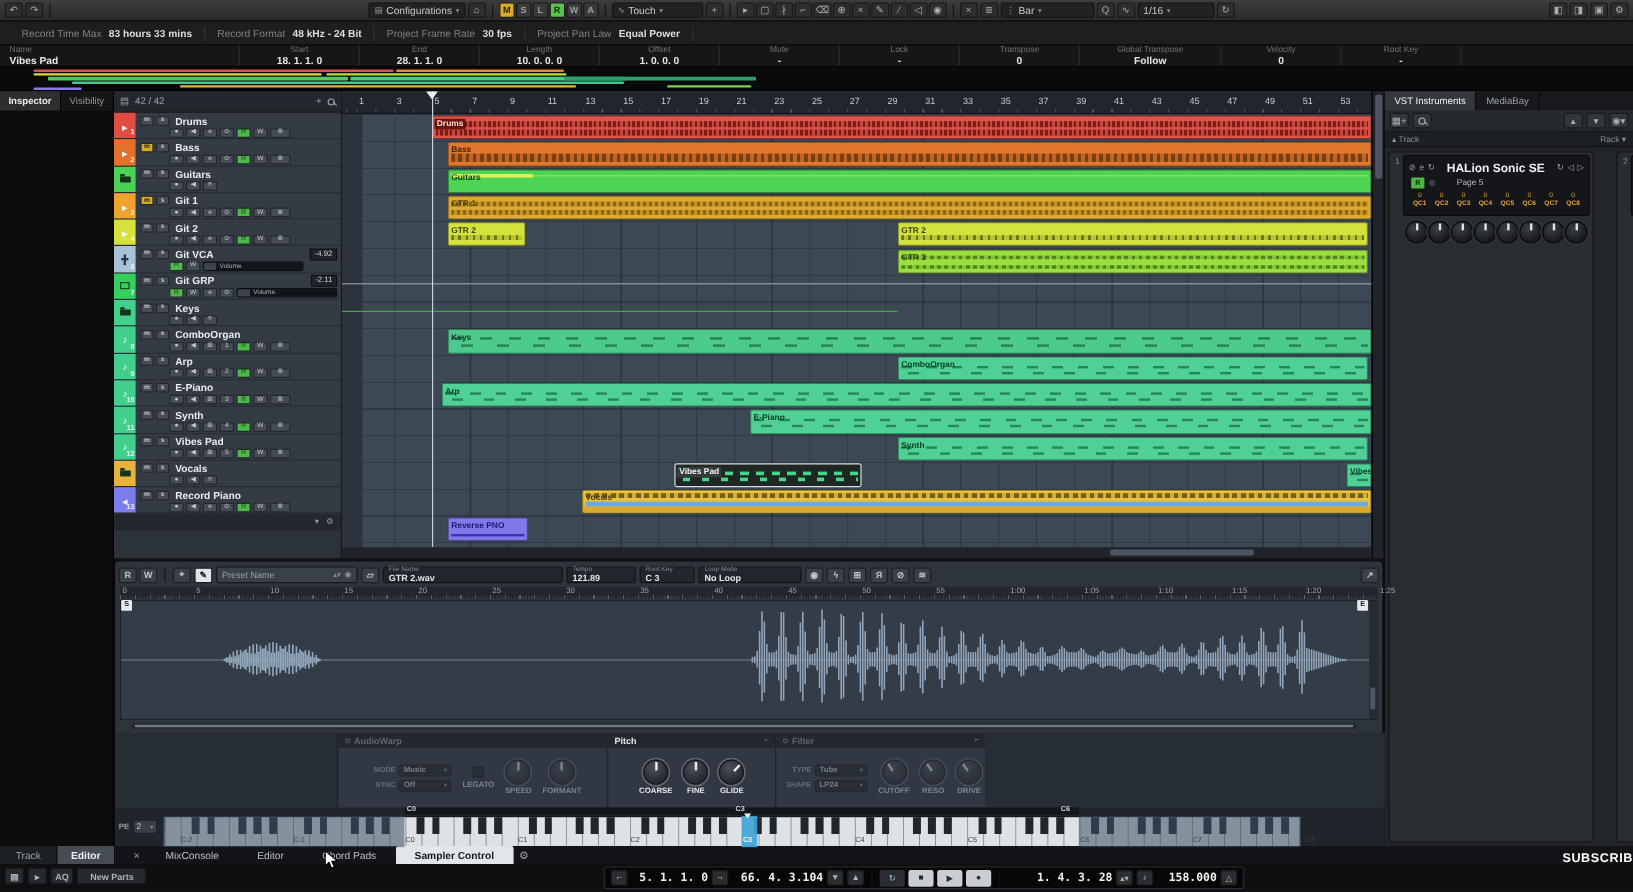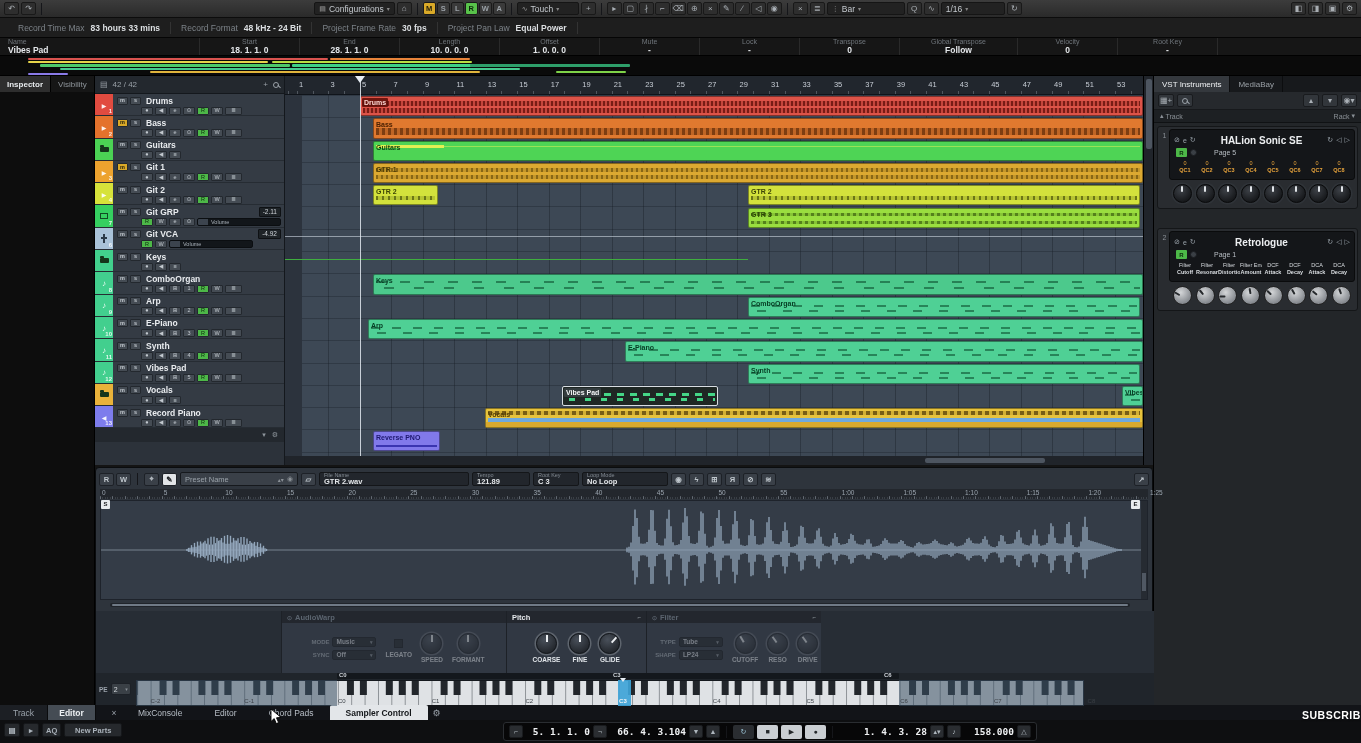--- a/index.html
+++ b/index.html
@@ -7,21 +7,21 @@
 body{background:#141414;font-family:"Liberation Sans",sans-serif;color:#c8cdd2;position:relative;font-size:9px}
 .abs{position:absolute}
 .sep{width:1px;height:12px;background:#15161a;margin:0 3px}
 .spacer{flex:1}
 
 .tbar{position:absolute;left:0;top:0;width:1361px;height:18px;background:linear-gradient(#3c3c3c,#2a2a2a);border-bottom:1px solid #0c0c0c;display:flex;align-items:center;padding:0 4px;gap:2px}
 .tbtn2{height:13px;min-width:15px;padding:0 2px;display:flex;align-items:center;justify-content:center;background:#2e2e2e;border:1px solid #191919;border-radius:2px;color:#a8adb2;font-size:8px}
 .dd{display:flex;align-items:center;gap:3px;background:#222;border:1px solid #151515;border-radius:2px;height:13px;padding:0 4px;color:#c4c9ce;font-size:8.5px}
 .dd .car{font-size:6px;color:#888}
 .dd .ddic{font-size:7px;color:#999}
-.dd.w70{width:78px}.dd.w60{width:64px}.dd.w74{width:62px}
+.dd.w70{width:78px}.dd.w60{width:64px}.dd.w74{width:76px}
 .msrow{display:flex;gap:1px}
 .msbtn{width:13px;height:13px;display:flex;align-items:center;justify-content:center;background:#3a3a3a;border:1px solid #1a1a1a;border-radius:2px;font-size:7.5px;font-weight:bold;color:#9aa0a6}
 .msbtn.m-on{background:#d9a928;color:#23200c}
 .msbtn.r-on{background:#58c24a;color:#0d2a0b}
 .toolsrow{display:flex;gap:1px}
 .toolbtn{width:15px;height:13px;display:flex;align-items:center;justify-content:center;background:#2e2e2e;border:1px solid #191919;border-radius:2px;font-size:8px;color:#aab0b6}
 
 .projrow{position:absolute;left:0;top:18px;width:1361px;height:20px;background:#1e1e1e;border-bottom:1px solid #050505;display:flex;align-items:center;padding-left:8px;font-size:8.5px}
 .stat{display:flex;align-items:center;gap:6px;padding:0 10px;border-right:1px solid #333;height:12px}
 .slabel{color:#7c8288}.svalue{color:#dcdfe2;font-weight:bold}
@@ -124,21 +124,21 @@
 .vscroll{position:absolute;left:1143px;top:76px;width:10px;height:389px;background:#20242a;border-left:1px solid #000}
 .vscroll .thumb{position:absolute;top:3px;left:2px;width:6px;height:70px;background:#4d5560;border-radius:2px}
 
 .rpanel{position:absolute;left:1153px;top:76px;width:208px;height:629px;background:#26292d;border-left:1px solid #000}
 .rp-tabs{display:flex;height:16px;background:#17191c}
 .rtab{padding:0 8px;display:flex;align-items:center;font-size:8px;color:#9aa0a6;border-right:1px solid #0c0d0f}
 .rtab.active{background:#34383d;color:#eef0f2;font-weight:normal}
 .rp-tools{height:18px;display:flex;align-items:center;gap:3px;padding:0 4px;background:#26292d;border-bottom:1px solid #17191c}
 .rpbtn{width:16px;height:13px;background:#32363b;border:1px solid #191b1e;border-radius:2px;display:flex;align-items:center;justify-content:center;font-size:8px;color:#aab0b6}
 .rp-cols{height:13px;background:#1d2023;display:flex;align-items:center;padding:0 6px;font-size:7px;color:#8a9096;border-bottom:1px solid #101214}
-.rack{padding:3px;display:flex;flex-direction:column;gap:19px;background:#232629;height:calc(100% - 47px)}
+.rack{padding:3px;display:flex;gap:19px;background:#232629;height:calc(100% - 47px)}
 .rack-item{display:flex;background:#292c30;border-radius:3px;border:1px solid #141618;padding:2px}
 .ridx{width:9px;font-size:7px;color:#8a9096;padding-top:3px;text-align:center}
 .rmain{flex:1;min-width:0}
 .rdisp{background:#141619;border-radius:3px;padding:3px 4px;border:1px solid #0a0b0c}
 .rdr1{display:flex;align-items:center;gap:3px;height:14px}
 .rico{font-size:7px;color:#9aa3ab}
 .rtitle{flex:1;text-align:center;font-size:10px;font-weight:bold;color:#eceef0;white-space:nowrap;overflow:hidden}
 .rdr2{display:flex;align-items:center;gap:3px;height:11px;padding-left:2px}
 .rbtn{width:11px;height:9px;background:#4db848;color:#0c290c;font-size:6px;font-weight:bold;display:flex;align-items:center;justify-content:center;border-radius:1px}
 .rdot{width:7px;height:7px;border-radius:50%;background:#3a3f45;border:1px solid #1a1d20}
@@ -494,57 +494,57 @@
             <span class="sq">◀</span>
             <span class="sq">e</span>
             <span class="sq">⊙</span>
             <span class="sq on-r">R</span>
             <span class="sq">W</span>
             <span class="sq wide">≣</span>
           </div>
         </div>
       </div>
       <div class="trow">
+        <div class="strip" style="background: rgb(169, 194, 216);">
+          <span class="tico ico-fader"></span>
+          <span class="tnum">6</span>
+        </div>
+        <div class="tbody">
+          <div class="l1">
+            <span class="sq ms">m</span>
+            <span class="sq ms">s</span>
+            <span class="tname">Git VCA</span>
+            <span class="tval">-4.92</span>
+          </div>
+          <div class="l2">
+            <span class="sq on-r">R</span>
+            <span class="sq">W</span>
+            <span class="tfader">
+              <span class="tfl">Volume</span>
+            </span>
+          </div>
+        </div>
+      </div>
+      <div class="trow">
         <div class="strip" style="background: rgb(53, 207, 96);">
           <span class="tico ico-group"></span>
           <span class="tnum">7</span>
         </div>
         <div class="tbody">
           <div class="l1">
             <span class="sq ms">m</span>
             <span class="sq ms">s</span>
             <span class="tname">Git GRP</span>
             <span class="tval">-2.11</span>
           </div>
           <div class="l2">
             <span class="sq on-r">R</span>
             <span class="sq">W</span>
             <span class="sq">e</span>
             <span class="sq">⊙</span>
-            <span class="tfader">
-              <span class="tfl">Volume</span>
-            </span>
-          </div>
-        </div>
-      </div>
-      <div class="trow">
-        <div class="strip" style="background: rgb(169, 194, 216);">
-          <span class="tico ico-fader"></span>
-          <span class="tnum">6</span>
-        </div>
-        <div class="tbody">
-          <div class="l1">
-            <span class="sq ms">m</span>
-            <span class="sq ms">s</span>
-            <span class="tname">Git VCA</span>
-            <span class="tval">-4.92</span>
-          </div>
-          <div class="l2">
-            <span class="sq on-r">R</span>
-            <span class="sq">W</span>
             <span class="tfader">
               <span class="tfl">Volume</span>
             </span>
           </div>
         </div>
       </div>
       <div class="trow">
         <div class="strip" style="background: rgb(66, 208, 141);">
           <span class="tico ico-folder"></span>
         </div>

